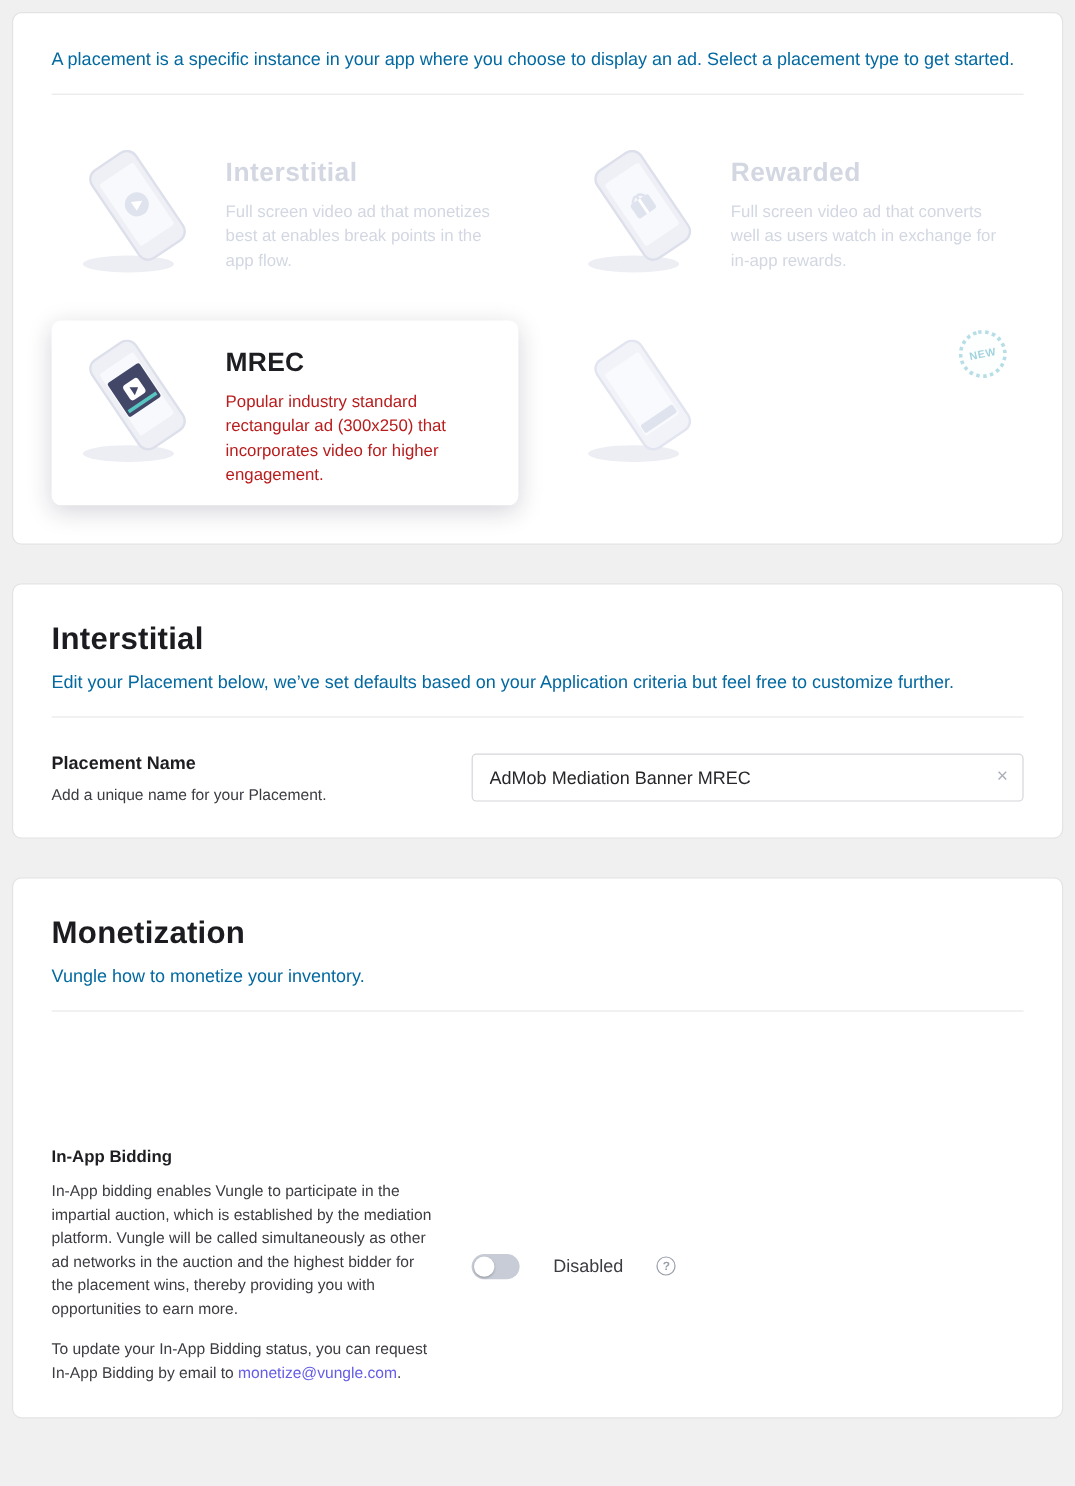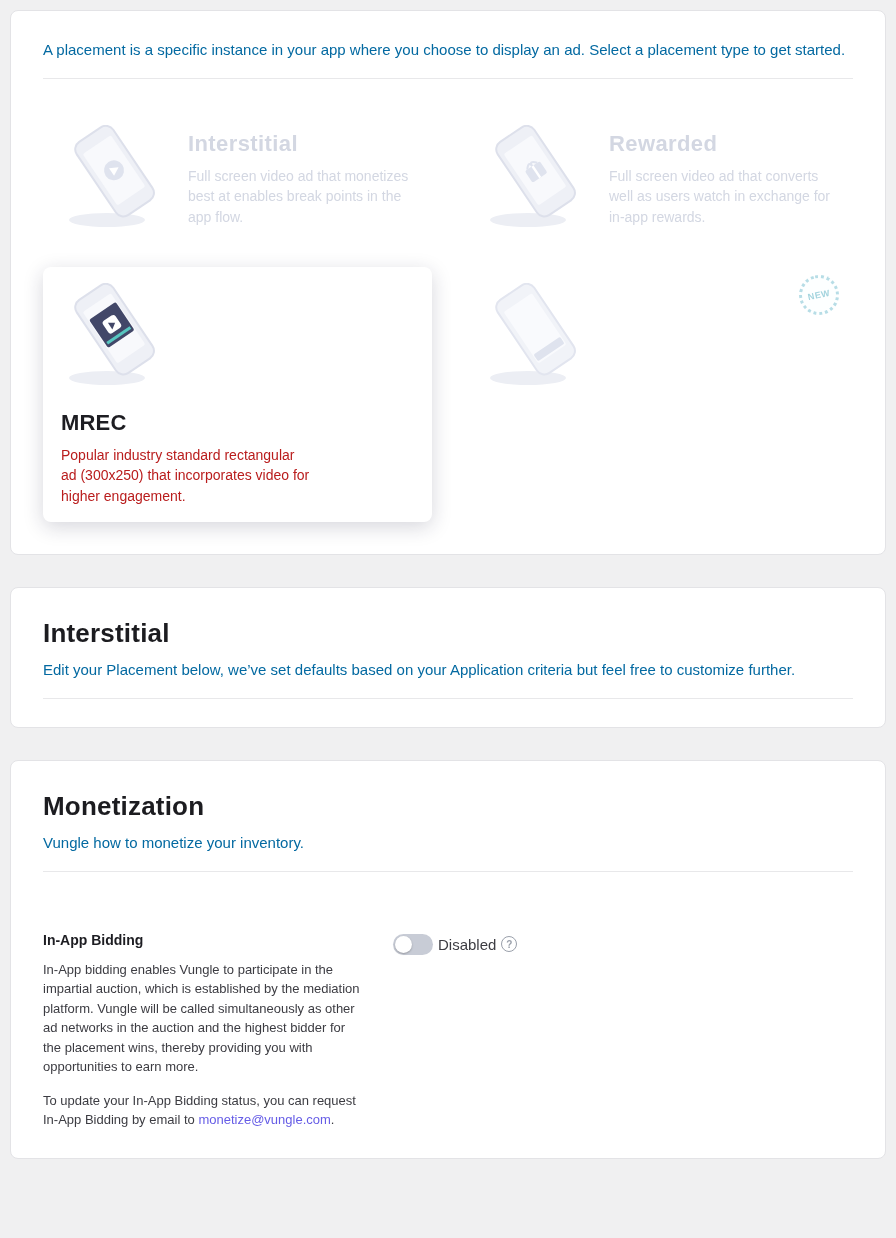--- a/index.html
+++ b/index.html
@@ -51,21 +51,20 @@
     display: flex;
     align-items: flex-start;
     gap: 17px;
     padding: 16px 18px;
     border-radius: 8px;
     cursor: pointer;
   }
   .tile.selected {
     background: #ffffff;
     box-shadow: 0 5px 20px rgba(30,30,60,0.18);
-    flex-direction: column;
   }
   .phone-wrap { width: 110px; height: 104px; flex-shrink: 0; }
   .tile-body { padding-top: 6px; }
   .tile-title {
     font-size: 22px;
     font-weight: 700;
     letter-spacing: 0.4px;
     color: #d3d7e2;
     margin: 0 0 9px;
   }
@@ -125,38 +124,38 @@
   }
   .clear-x {
     color: #a9adb6;
     font-size: 16px;
     line-height: 1;
     cursor: pointer;
     padding-left: 8px;
   }
 
   
-  .monetize-row { margin-top: 60px; }
+  .monetize-row { margin-top: 112px; align-items: center; }
   .bidding-desc {
     font-size: 13px;
     line-height: 1.5;
     color: #3c3c42;
     margin: 12px 0 0;
     max-width: 330px;
   }
   .bidding-note {
     font-size: 13px;
     line-height: 1.5;
     color: #3c3c42;
     margin: 14px 0 0;
     max-width: 330px;
   }
   .email-link { color: #655ce6; text-decoration: none; cursor: pointer; }
 
-  .toggle-row { display: flex; align-items: center; gap: 5px; padding-top: 2px; }
+  .toggle-row { display: flex; align-items: center; gap: 28px; padding-top: 2px; }
   .toggle {
     width: 40px; height: 21px;
     background: #c8ccd6;
     border-radius: 999px;
     position: relative;
     cursor: pointer;
     flex-shrink: 0;
   }
   .toggle .knob {
     position: absolute;
@@ -263,20 +262,32 @@
       </div>
 
     </div>
   </section>
 
   <section class="card">
     <h1 class="card-title">Interstitial</h1>
     <p class="card-sub">Edit your Placement below, we’ve set defaults based on your Application criteria but feel free to customize further.</p>
     <hr class="divider">
 
+    <div class="form-row">
+      <div class="form-left">
+        <p class="field-label">Placement Name</p>
+        <p class="field-helper">Add a unique name for your Placement.</p>
+      </div>
+      <div class="form-right">
+        <div class="input-wrap">
+          <input type="text" value="AdMob Mediation Banner MREC" style="">
+          <span class="clear-x">×</span>
+        </div>
+      </div>
+    </div>
   </section>
 
   <section class="card">
     <h1 class="card-title">Monetization</h1>
     <p class="card-sub">Vungle how to monetize your inventory.</p>
     <hr class="divider">
 
     <div class="form-row monetize-row">
       <div class="form-left">
         <p class="field-label" style="font-size:14px;">In-App Bidding</p>

